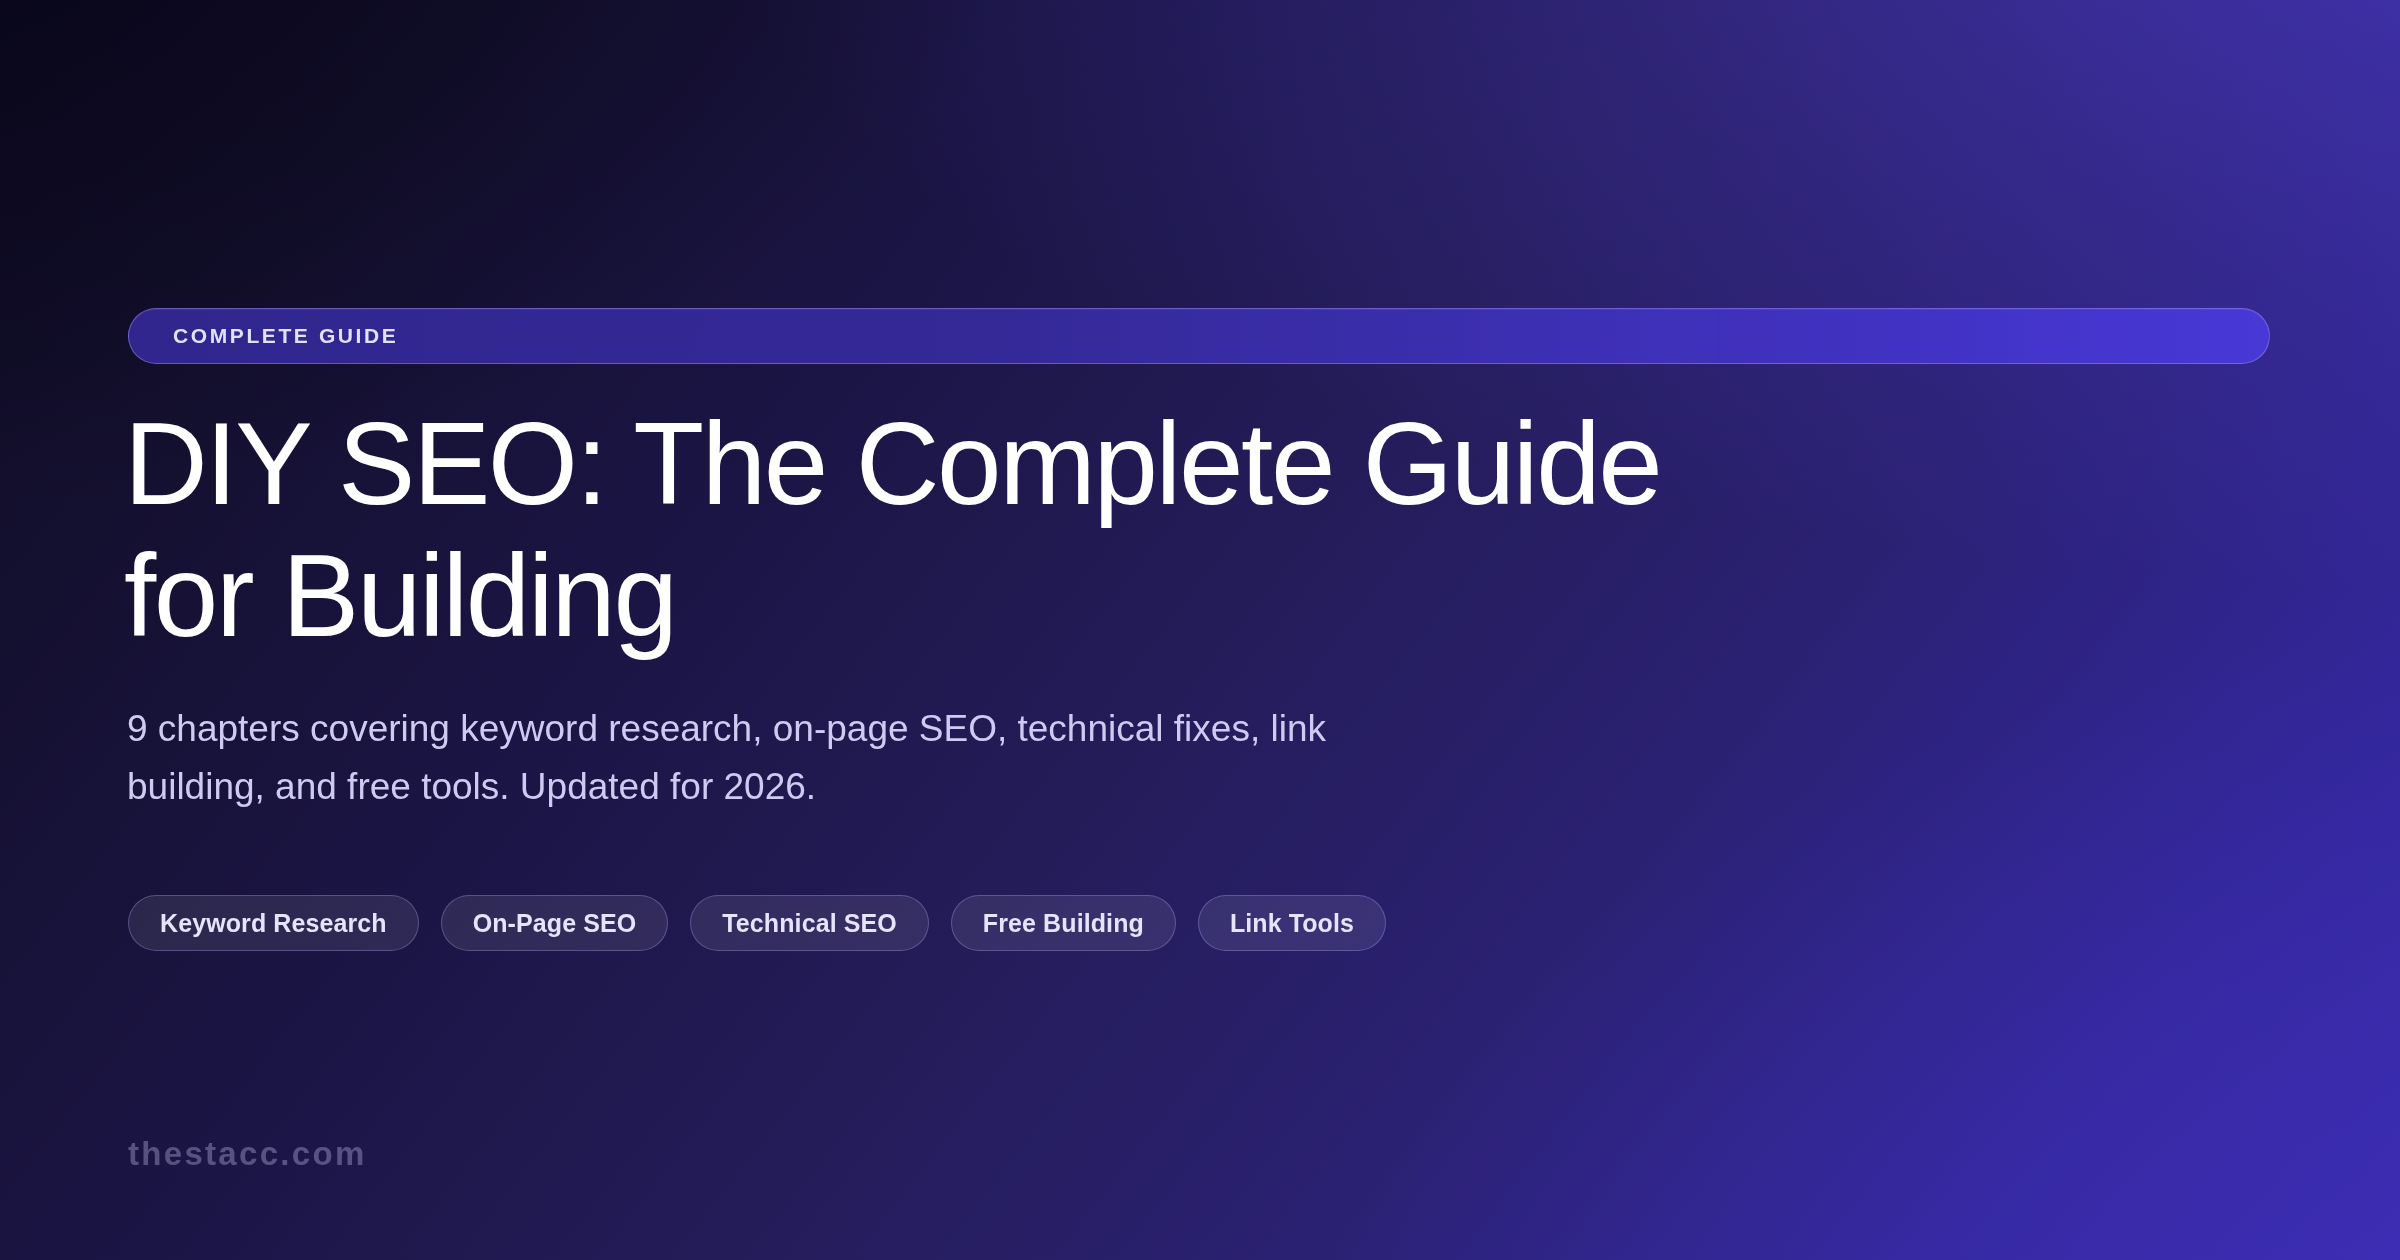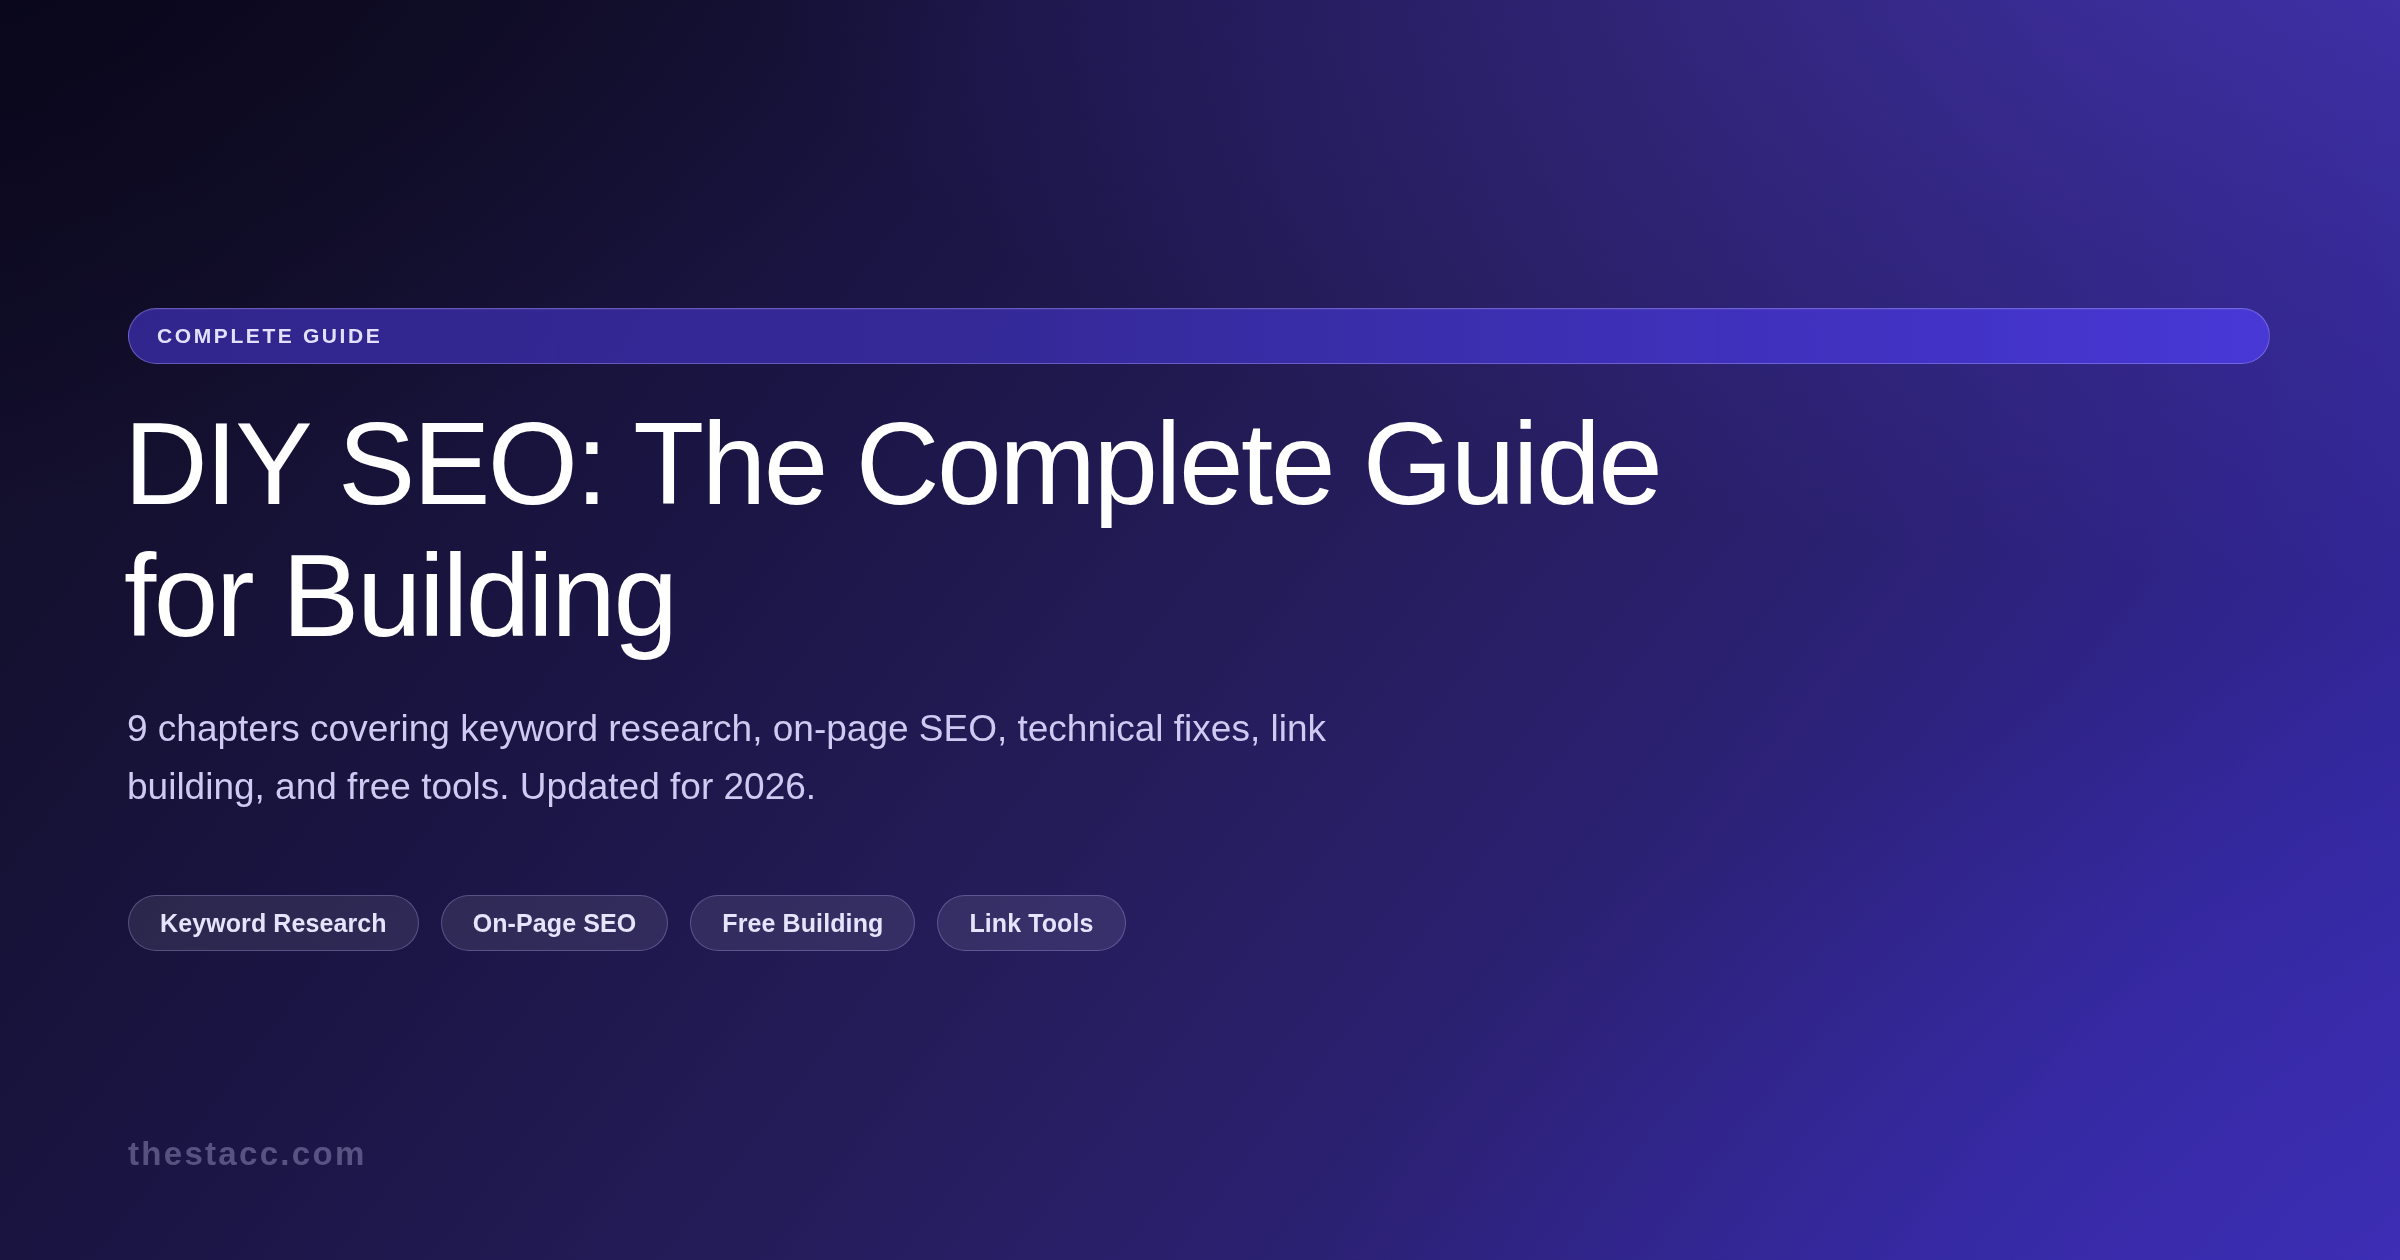--- a/index.html
+++ b/index.html
@@ -64,21 +64,21 @@
       rgba(52,40,150,0.92) 0%,
       rgba(54,42,156,0.95) 40%,
       rgba(66,51,196,0.98) 82%,
       rgba(72,56,214,1) 100%);
     display:flex;
     align-items:center;
     box-shadow:0 1px 0 rgba(255,255,255,0.06) inset;
   }
 
   .eyebrow-label {
-    margin-left:28px;
+    margin-left:44px;
     font-size:21px;
     font-weight:bold;
     letter-spacing:2.6px;
     color:#e3e0fb;
     white-space:nowrap;
   }
 
   
   .headline {
     position:absolute;
@@ -157,20 +157,21 @@
     <h1 class="headline">
       <span class="line">DIY SEO: The Complete Guide</span>
       <span class="line">for Building</span>
     </h1>
 
     <p class="subhead">9 chapters covering keyword research, on-page SEO, technical fixes, link building, and free tools. Updated for 2026.</p>
 
     <div class="tags">
       <span class="tag">Keyword Research</span>
       <span class="tag">On-Page SEO</span>
+      <span class="tag">Technical SEO</span>
       <span class="tag">Free Building</span>
       <span class="tag">Link Tools</span>
     </div>
 
     <div class="footer-brand">thestacc.com</div>
 
   </div>
 </div>
 
 </body></html>

